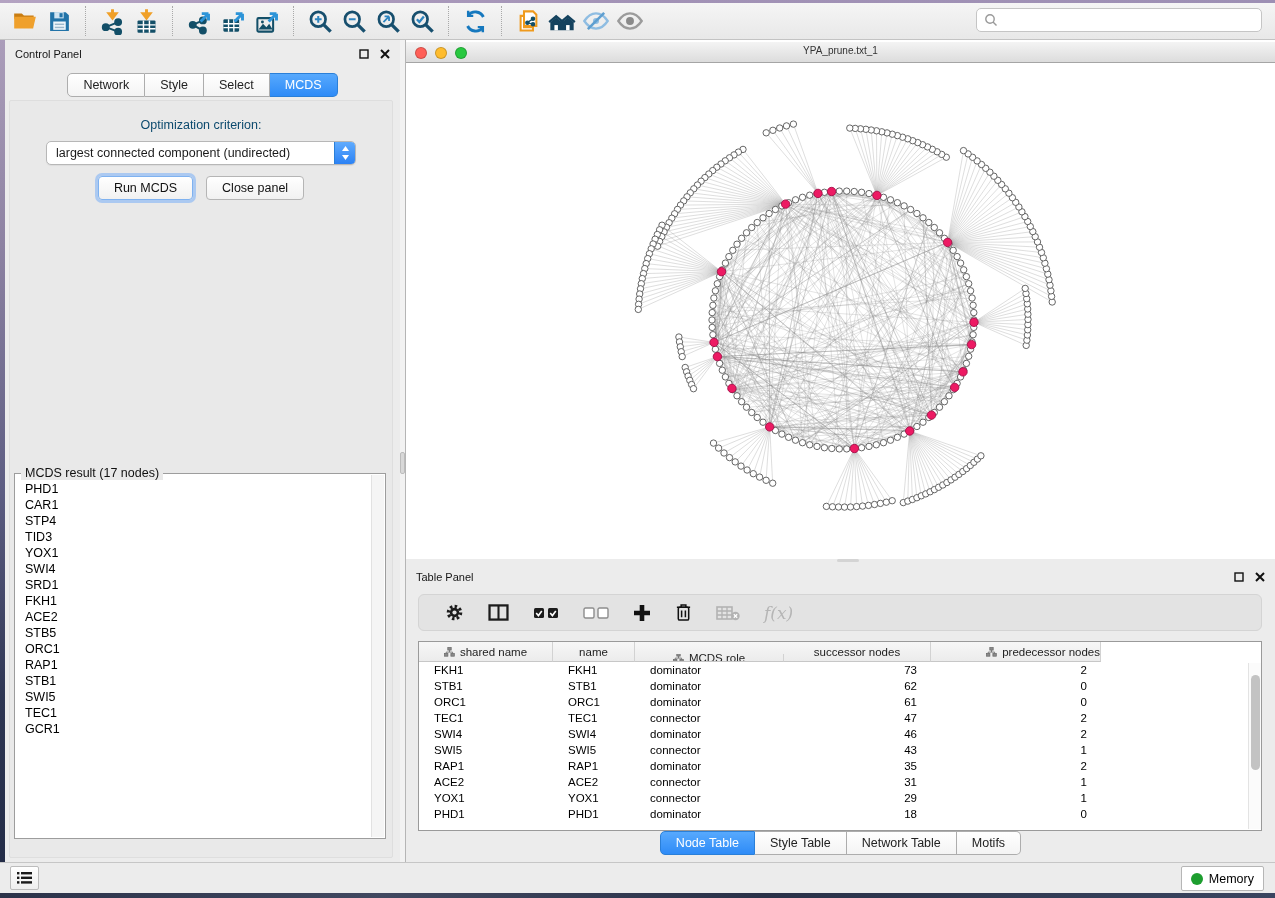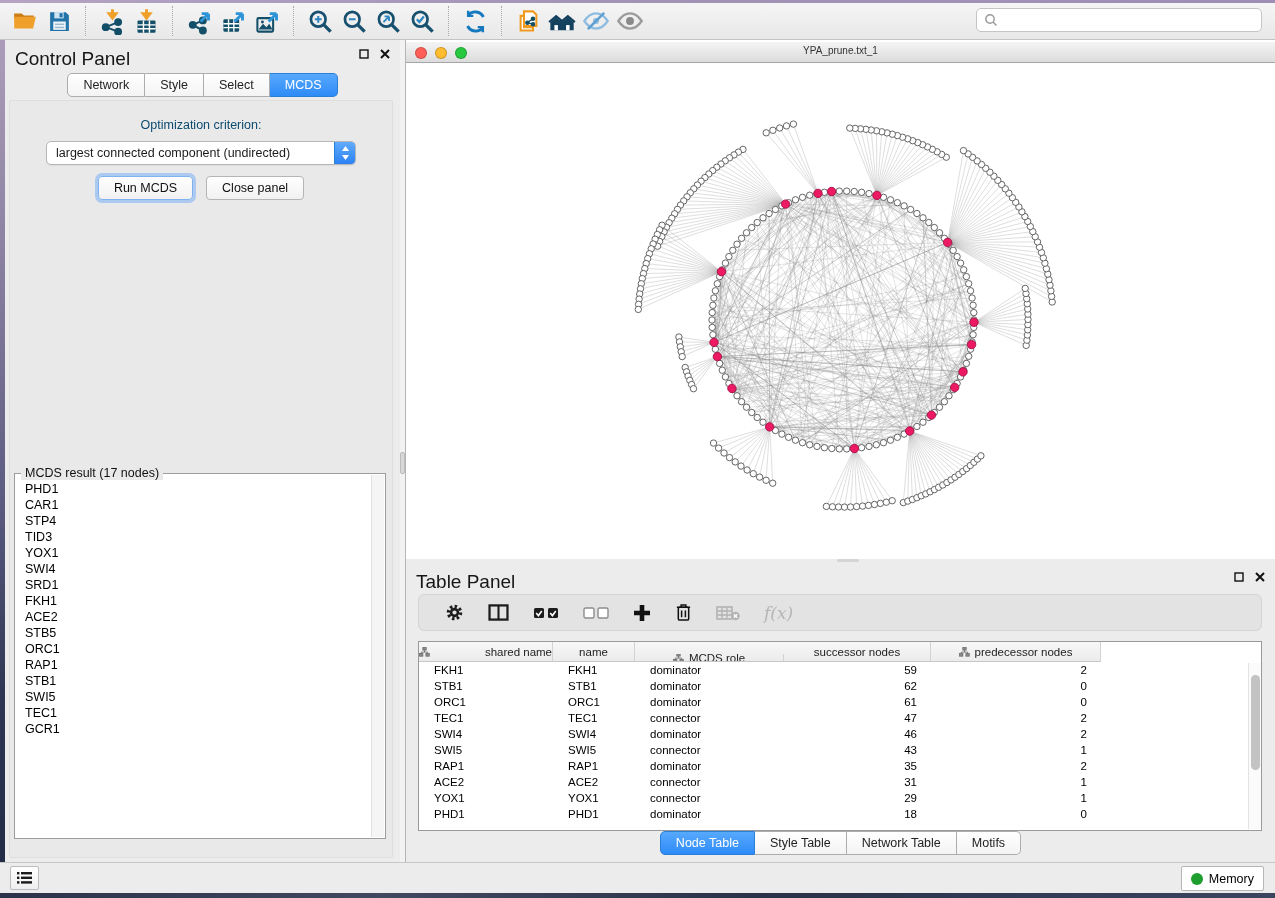--- a/index.html
+++ b/index.html
@@ -20,21 +20,21 @@
     display:flex; align-items:center; padding-left:8px; }
   .tb-icon { width:34px; height:32px; display:flex; align-items:center; justify-content:center; border-radius:4px; }
   .tb-icon svg { display:block; }
   .tb-sep { width:0; height:30px; border-left:1px dotted #a9a9a9; margin:0 9px; }
   .search-box { position:absolute; right:13px; top:5px; width:286px; height:24px; background:#fff;
     border:1px solid #c5c5c5; border-radius:5px; display:flex; align-items:center; padding:0 7px; gap:5px; }
   .search-box input { border:none; outline:none; flex:1; font-family:"Liberation Sans",sans-serif; font-size:12px; background:transparent; }
 
   
   .cp { position:absolute; left:5px; top:40px; width:395px; height:822px; background:#ececec; }
-  .panel-title { position:absolute; left:10px; top:8px; font-size:19px; color:#161616; }
+  .panel-title { position:absolute; left:10px; top:8px; font-size:11px; color:#161616; }
   .win-controls { position:absolute; right:10px; top:9px; display:flex; gap:11px; align-items:center; }
   .cp-tabs { position:absolute; left:0; right:0; top:33px; display:flex; justify-content:center; }
   .seg-tabs { display:flex; }
   .seg-tab { padding:4px 15px; font-size:12.5px; background:linear-gradient(#ffffff,#f4f4f4);
     border:1px solid #adadad; border-left:none; color:#222; cursor:default; }
   .seg-tab:first-child { border-left:1px solid #adadad; border-radius:5px 0 0 5px; }
   .seg-tab:last-child { border-radius:0 5px 5px 0; }
   .seg-tab.selected { background:linear-gradient(#57a9fd,#2e8bf7); color:#fff; border-color:#2a7fd8; }
   .cp-body { position:absolute; left:4px; right:7px; top:60px; bottom:4px; background:#e9e9e9;
     border:1px solid #dedede; border-radius:2px; }
@@ -696,21 +696,21 @@
           <circle cx="19.5" cy="11" r="4.2" fill="#b2b2b2"></circle>
           <path d="M17.8 9.3l3.4 3.4M21.2 9.3l-3.4 3.4" stroke="#fff" stroke-width="1.3"></path>
         </svg>
     </span>
     <span class="tpi">
         <span class="fx">f(x)</span>
       </span>
   </div>
   <div class="tp-table">
     <div class="thead" id="thead">
-        <div class="th" style="width: 134px; justify-content: space-between;">
+        <div class="th" style="width: 134px;">
           <svg width="11" height="10" viewBox="0 0 11 10">
             <g fill="#8a8a8a" stroke="#666" stroke-width="0.7">
               <rect x="3.8" y="0.5" width="3.4" height="2.6"></rect>
               <rect x="0.5" y="6.6" width="3.4" height="2.6"></rect>
               <rect x="6.9" y="6.6" width="3.4" height="2.6"></rect>
             </g>
             <path d="M5.5 3.1v2M2.2 6.6V5.1h6.4v1.5" stroke="#666" stroke-width="0.8" fill="none"></path>
           </svg>
           <span>shared name</span>
         </div>
@@ -735,39 +735,39 @@
               <rect x="0.5" y="6.6" width="3.4" height="2.6"></rect>
               <rect x="6.9" y="6.6" width="3.4" height="2.6"></rect>
             </g>
             <path d="M5.5 3.1v2M2.2 6.6V5.1h6.4v1.5" stroke="#666" stroke-width="0.8" fill="none"></path>
           </svg>
           <span>successor nodes</span>
           <svg width="9" height="6" viewBox="0 0 9 6">
             <path d="M1 1l3.5 4L8 1" stroke="#444" stroke-width="1.3" fill="none"></path>
           </svg>
         </div>
-        <div class="th" style="width: 170px;">
+        <div class="th" style="width: 170px; justify-content: flex-end;">
           <svg width="11" height="10" viewBox="0 0 11 10">
             <g fill="#8a8a8a" stroke="#666" stroke-width="0.7">
               <rect x="3.8" y="0.5" width="3.4" height="2.6"></rect>
               <rect x="0.5" y="6.6" width="3.4" height="2.6"></rect>
               <rect x="6.9" y="6.6" width="3.4" height="2.6"></rect>
             </g>
             <path d="M5.5 3.1v2M2.2 6.6V5.1h6.4v1.5" stroke="#666" stroke-width="0.8" fill="none"></path>
           </svg>
           <span>predecessor nodes</span>
         </div>
         <div class="th filler"></div>
       </div>
     <div id="tbody">
         <div class="trow">
           <div class="td left" style="width: 134px;">FKH1</div>
           <div class="td left" style="width: 82px;">FKH1</div>
           <div class="td left" style="width: 149px;">dominator</div>
-          <div class="td right" style="width: 147px;">59</div>
+          <div class="td right" style="width: 147px;">73</div>
           <div class="td right" style="width: 170px;">2</div>
         </div>
         <div class="trow">
           <div class="td left" style="width: 134px;">STB1</div>
           <div class="td left" style="width: 82px;">STB1</div>
           <div class="td left" style="width: 149px;">dominator</div>
           <div class="td right" style="width: 147px;">62</div>
           <div class="td right" style="width: 170px;">0</div>
         </div>
         <div class="trow">

